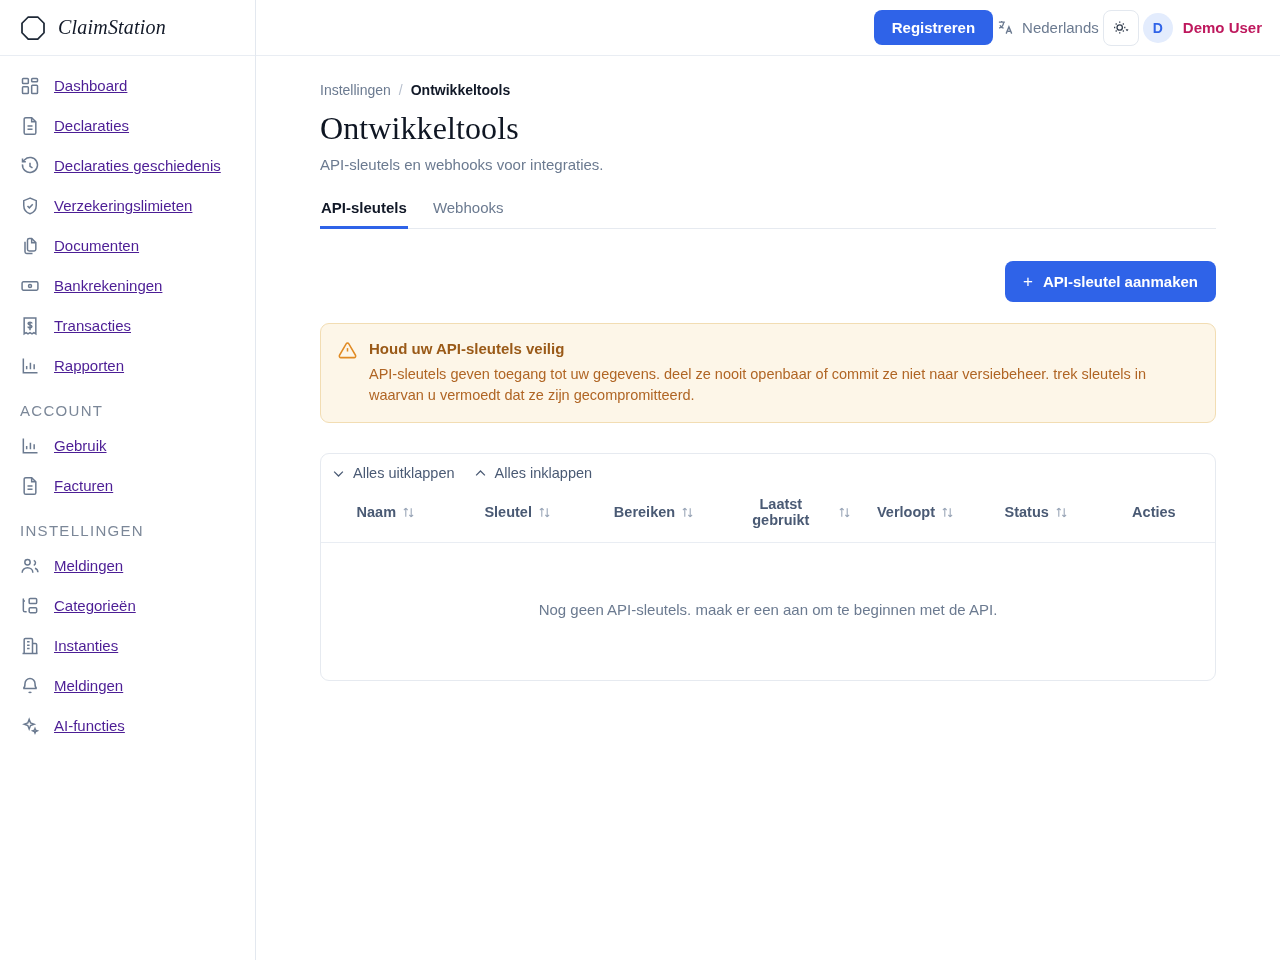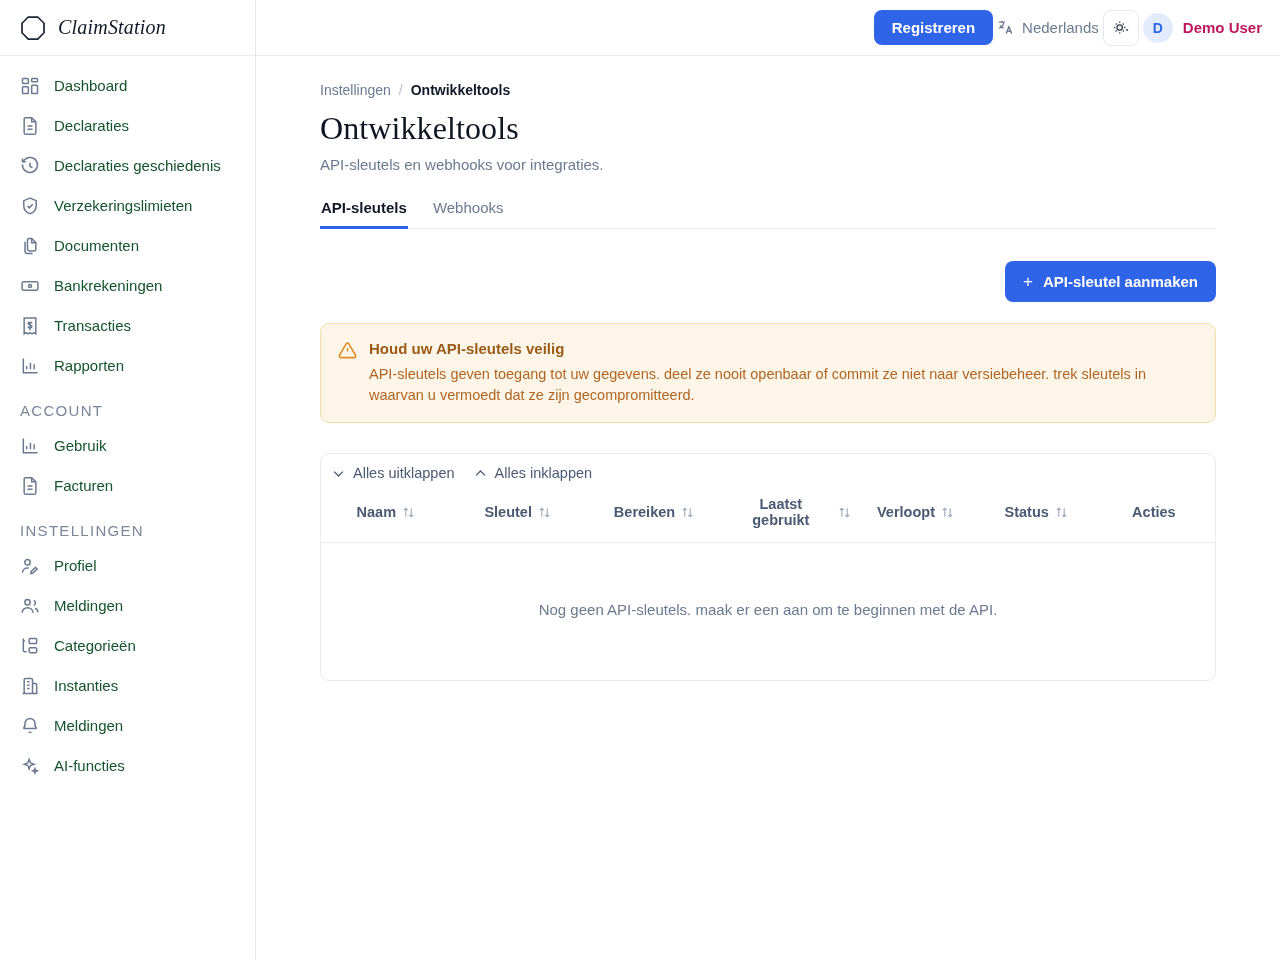--- a/index.html
+++ b/index.html
@@ -35,24 +35,25 @@
     font-size: 20px;
     color: #111827;
     letter-spacing: .2px;
     white-space: nowrap;
   }
   .nav { padding: 10px 0 0 0; flex: 1 1 auto; overflow: hidden; }
   .nav-item {
     display: flex; align-items: center; gap: 14px;
     padding: 10px 16px 10px 20px;
     min-height: 40px;
-    color: #14532d;
+    color: #4c1d95;
     font-size: 15px;
     cursor: pointer;
     line-height: 1.32;
+    text-decoration: underline;
   }
   .nav-item .ic { flex: 0 0 20px; width: 20px; height: 20px; display: block; color: #6b7a90; }
   .nav-label { display: block; max-width: 170px; }
   .nav-section {
     padding: 16px 16px 7px 20px;
     font-size: 15px;
     letter-spacing: 1.3px;
     color: #7b8798;
     text-transform: uppercase;
   }
@@ -258,28 +259,20 @@
       <div class="nav-item">
         <svg class="ic" viewBox="0 0 24 24" fill="none" stroke="currentColor" stroke-width="1.8">
           <path d="M14 2H7a2 2 0 0 0-2 2v16a2 2 0 0 0 2 2h10a2 2 0 0 0 2-2V7z"></path>
             <path d="M14 2v5h5"></path>
           <path d="M9 12h6M9 16h6"></path>
         </svg>
         <span class="nav-label">Facturen</span>
       </div>
 
       <div class="nav-section">INSTELLINGEN</div>
-      <div class="nav-item">
-        <svg class="ic" viewBox="0 0 24 24" fill="none" stroke="currentColor" stroke-width="1.8">
-          <circle cx="9" cy="7.5" r="3.3"></circle>
-            <path d="M3 20c0-3.3 2.7-5.6 6-5.6h1.4"></path>
-          <path d="m15.5 20.5 5-5-2-2-5 5-.6 2.6z"></path>
-        </svg>
-        <span class="nav-label">Profiel</span>
-      </div>
       <div class="nav-item">
         <svg class="ic" viewBox="0 0 24 24" fill="none" stroke="currentColor" stroke-width="1.8">
           <circle cx="9" cy="7.5" r="3.2"></circle>
             <path d="M2.6 20c0-3.4 2.9-5.8 6.4-5.8s6.4 2.4 6.4 5.8"></path>
           <path d="M16.5 5.2a3.2 3.2 0 0 1 0 6M18 14.6c2.1.7 3.5 2.6 3.5 5"></path>
         </svg>
         <span class="nav-label">Meldingen</span>
       </div>
       <div class="nav-item">
         <svg class="ic" viewBox="0 0 24 24" fill="none" stroke="currentColor" stroke-width="1.8">

